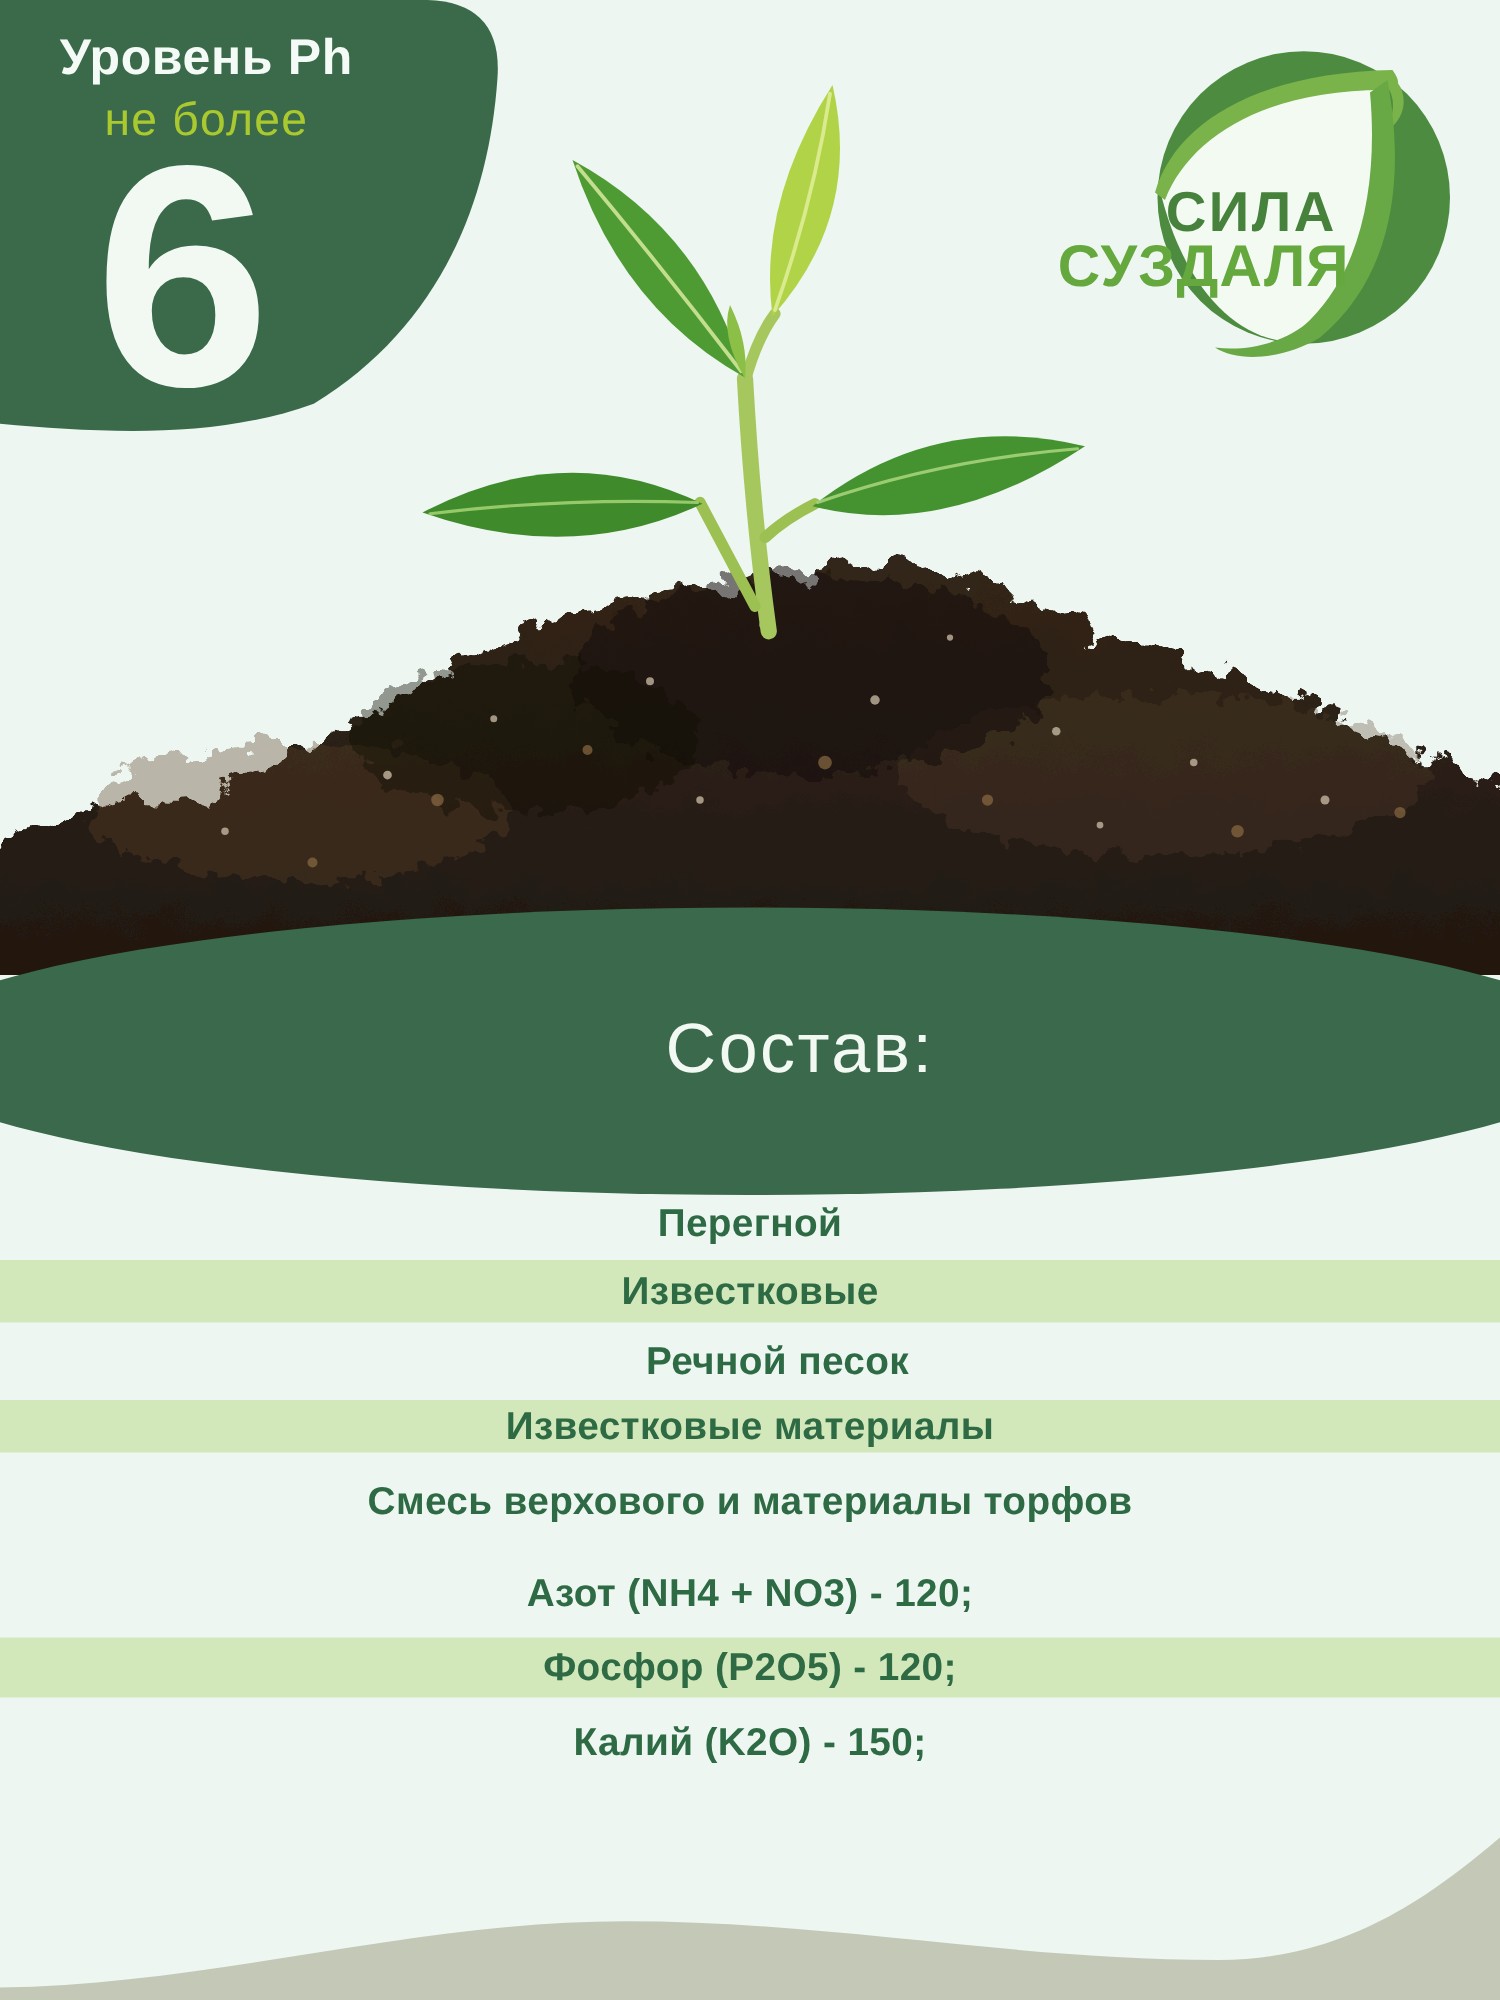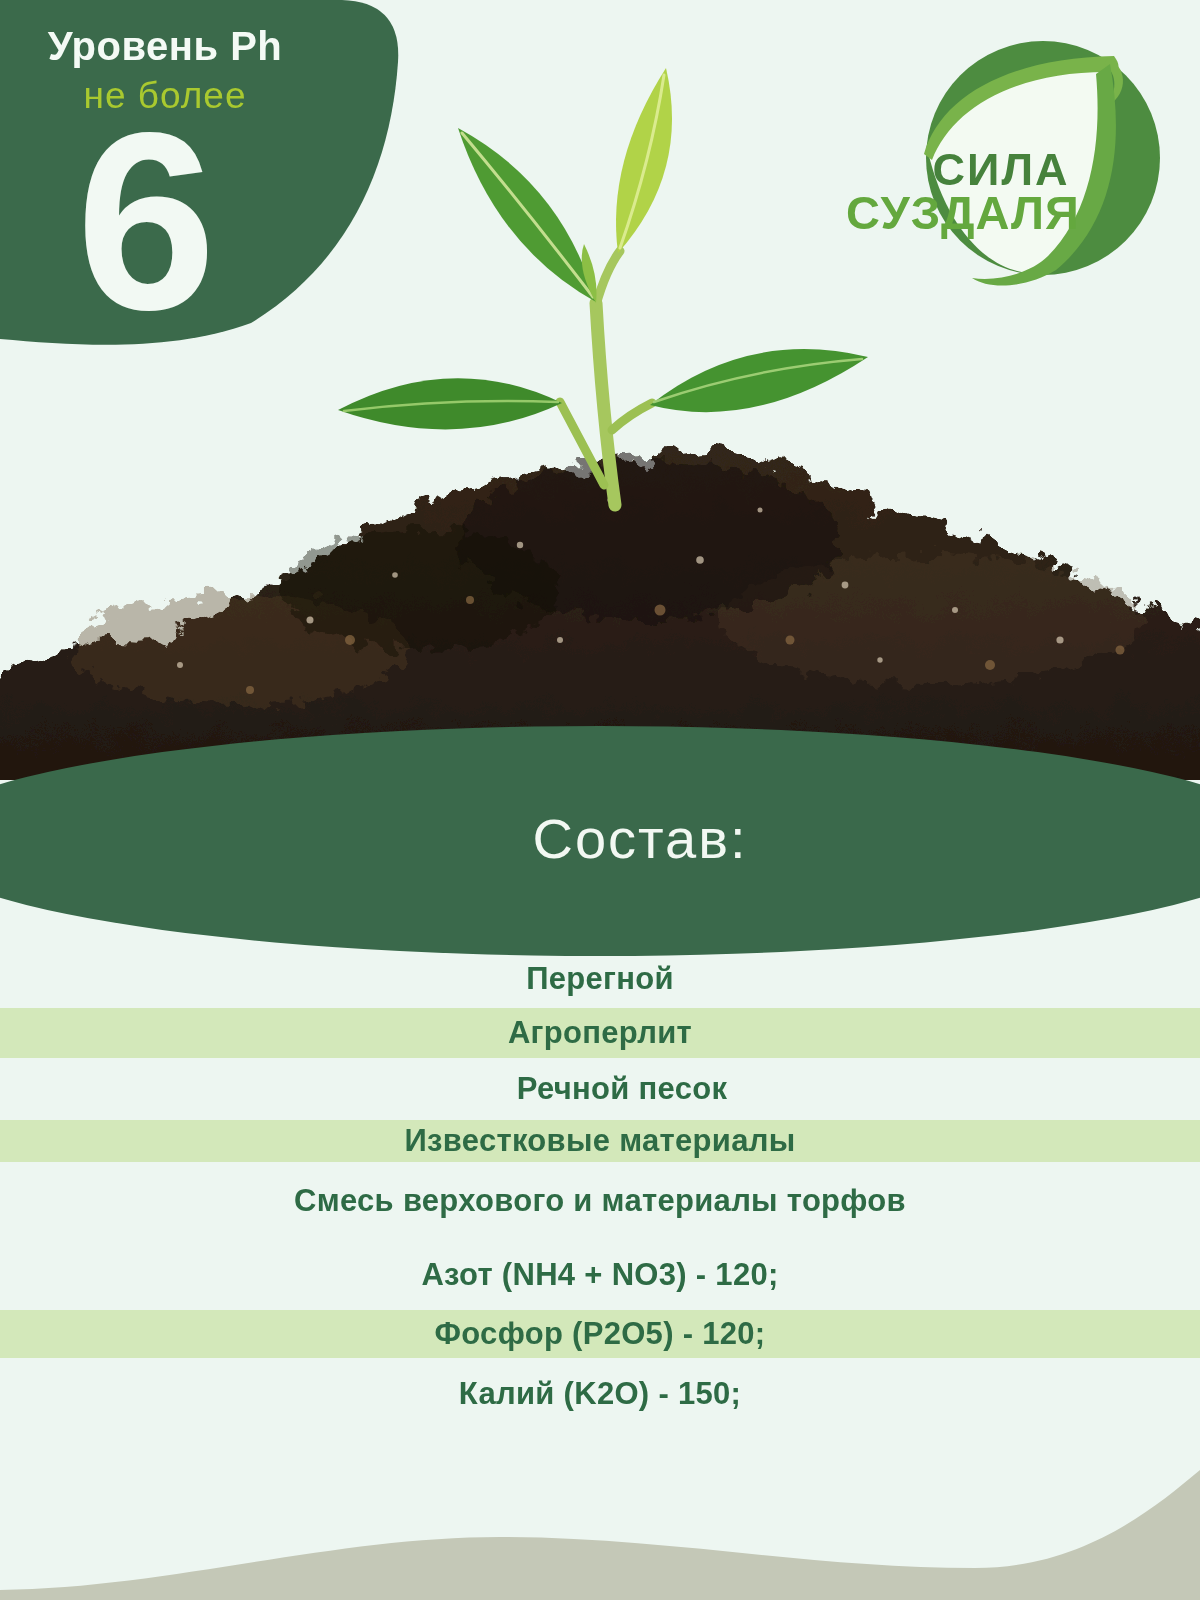--- a/index.html
+++ b/index.html
@@ -162,21 +162,21 @@
     <div class="logo-line1">СИЛА</div>
     <div class="logo-line2">СУЗДАЛЯ</div>
   </div>
 
   <div class="sostav">
     <div class="sostav-label">Состав:</div>
   </div>
 
   <div class="rows">
     <div class="row mint r1">Перегной</div>
-    <div class="row stripe r2">Агроперлит</div>
+    <div class="row stripe r2">Известковые</div>
     <div class="row mint r3">Речной песок</div>
     <div class="row stripe r4">Известковые материалы</div>
     <div class="row mint r5">Смесь верхового и материалы торфов</div>
     <div class="row mint r6">Азот (NH4 + NO3) - 120;</div>
     <div class="row stripe r7">Фосфор (P2O5) - 120;</div>
     <div class="row mint r8">Калий (K2O) - 150;</div>
   </div>
 
   <svg class="wave" viewBox="0 0 1200 160" preserveAspectRatio="none" aria-hidden="true">
     <path fill="#c4c8b7" d="M0 150 C 170 148, 330 97, 500 97

